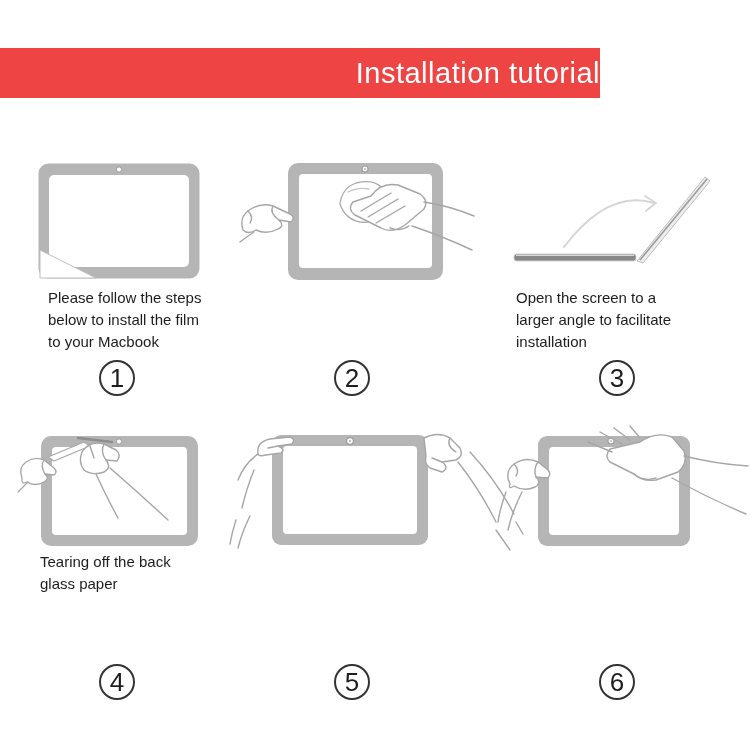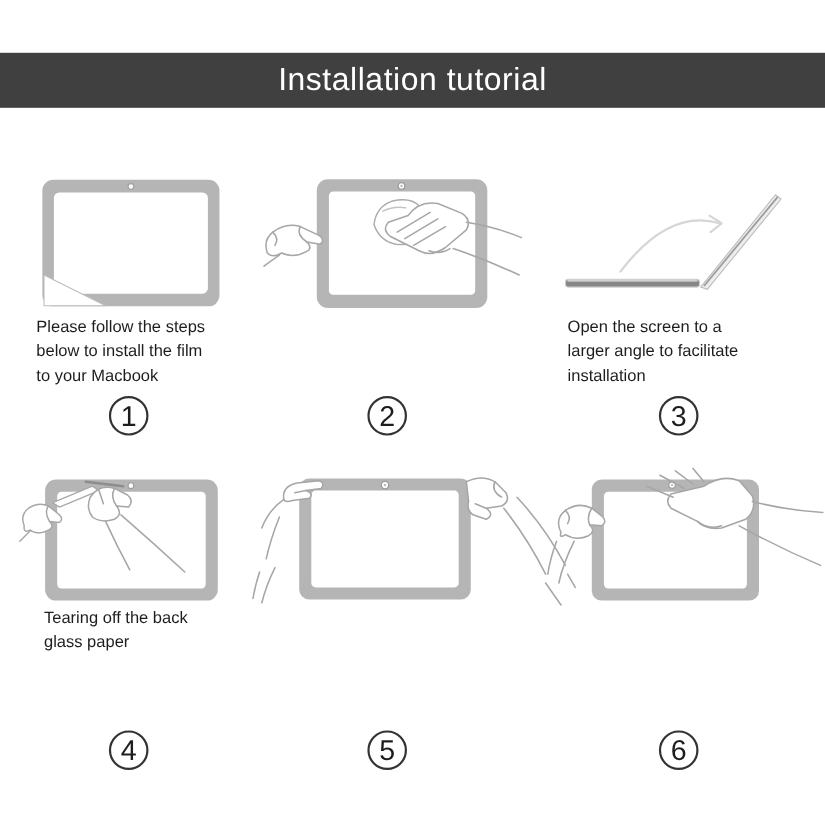--- a/index.html
+++ b/index.html
@@ -1,19 +1,19 @@
 <!DOCTYPE html>
 <html><head>
 <meta charset="utf-8">
 <style>
   html,body{margin:0;padding:0;background:#fff;}
   #page{position:relative;width:750px;height:750px;background:#ffffff;overflow:hidden;
         font-family:"Liberation Sans", sans-serif;}
-  .banner{position:absolute;left:0;top:48px;width:750px;height:50px;background:#404040;
-          display:flex;align-items:center;justify-content:center;}
+  .banner{position:absolute;left:0;top:48px;width:600px;height:50px;background:#ef4444;
+          display:flex;align-items:center;justify-content:flex-end;}
   .banner-title{color:#ffffff;font-size:29px;letter-spacing:0.5px;}
   .caption{position:absolute;white-space:pre-line;font-size:15px;line-height:22px;color:#1d1d1d;}
   .stepnum{position:absolute;width:36px;height:36px;border:2px solid #333333;border-radius:50%;
            display:flex;align-items:center;justify-content:center;font-size:26px;color:#1d1d1d;
            box-sizing:border-box;}
   .illus{position:absolute;}
   svg{display:block;overflow:visible;}
 </style>
 </head>
 <body>
@@ -150,21 +150,21 @@
         <path d="M132,14 L116,2" fill="none"></path>
         <path d="M142,12 L132,0" fill="none"></path>
         <path d="M114,26 L90,16" fill="none"></path>
         <path d="M136,48 Q146,56 158,52" fill="none"></path>
         <path d="M186,30 Q218,38 250,40" fill="none"></path>
         <path d="M174,52 Q210,72 248,88" fill="none"></path>
       </g>
     </svg>
   </div>
 
-  <div class="caption" style="left:33px;top:287px;width:180px">Please follow the steps
+  <div class="caption" style="left:48px;top:287px;width:180px">Please follow the steps
 below to install the film
 to your Macbook</div>
   <div class="caption" style="left:516px;top:287px;width:200px">Open the screen to a
 larger angle to facilitate
 installation</div>
   <div class="caption" style="left:40px;top:551px;width:190px">Tearing off the back
 glass paper</div>
 
   <div class="stepnum" style="left:99px;top:360px">1</div>
   <div class="stepnum" style="left:334px;top:360px">2</div>

